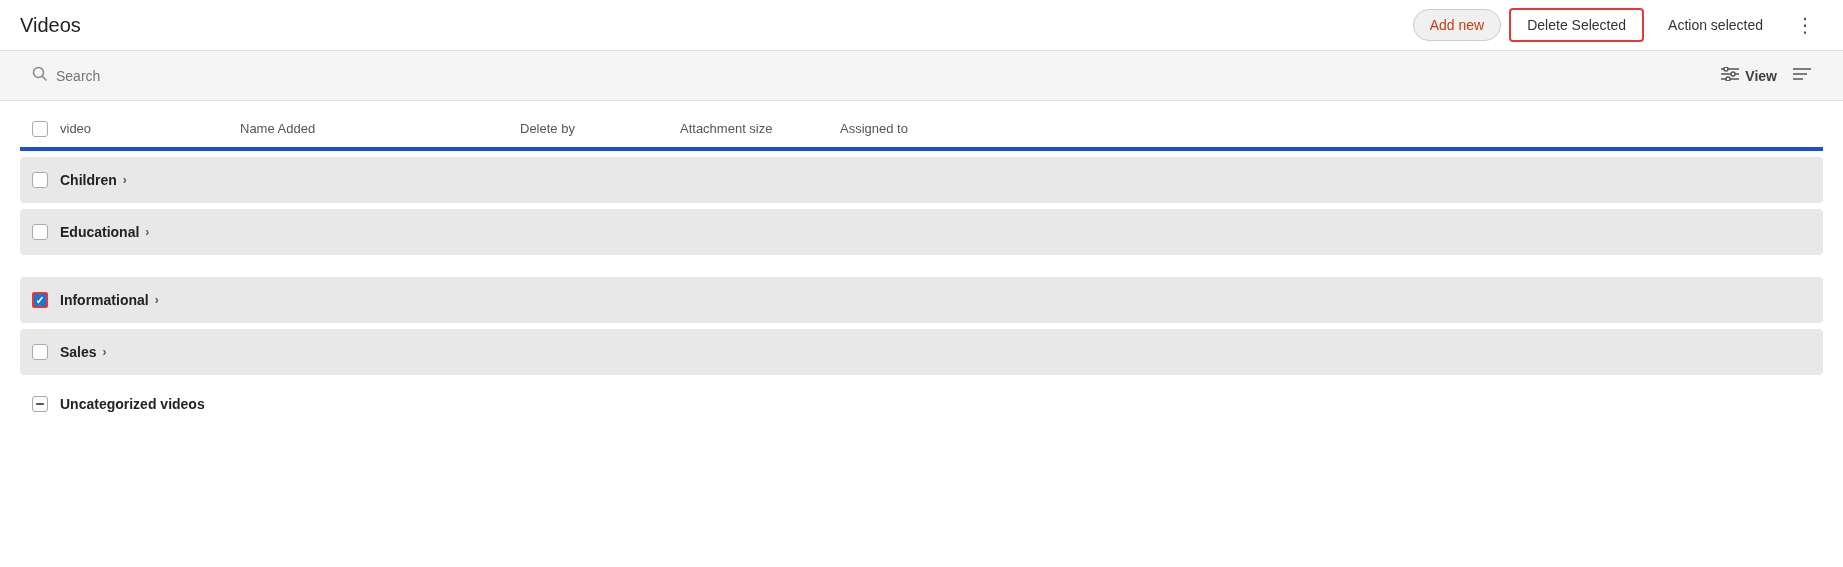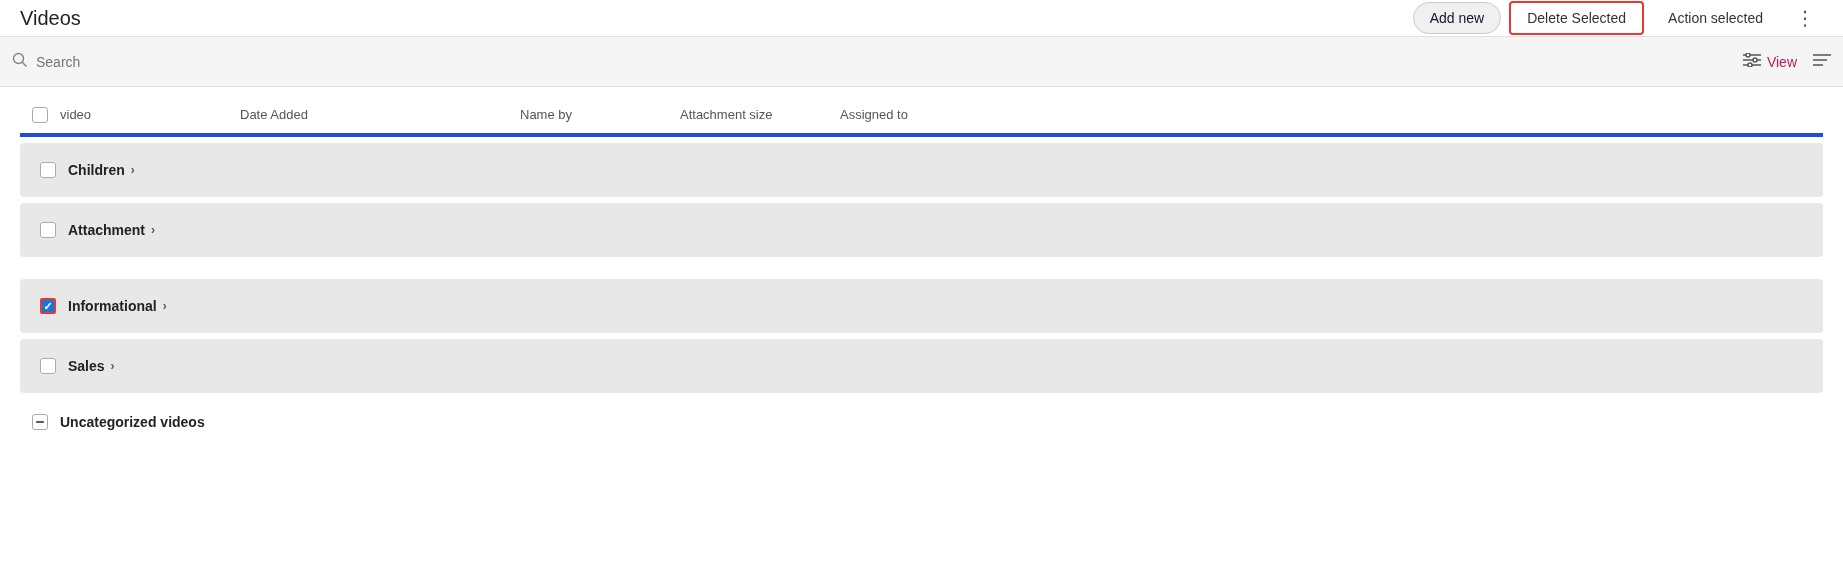--- a/index.html
+++ b/index.html
@@ -14,21 +14,21 @@
       color: #333;
       font-size: 14px;
     }
 
     .header {
       display: flex;
       align-items: center;
       justify-content: space-between;
       padding: 12px 20px;
       border-bottom: 1px solid #e0e0e0;
-      height: 37px;
+      height: 51px;
     }
 
     .header-title {
       font-size: 20px;
       font-weight: 500;
       color: #222;
     }
 
     .header-actions {
       display: flex;
@@ -36,21 +36,21 @@
       gap: 8px;
     }
 
     .btn-add-new {
       background: #f0f0f0;
       border: 1px solid #ccc;
       padding: 7px 16px;
       border-radius: 16px;
       cursor: pointer;
       font-size: 14px;
-      color: #0f172a;
+      color: #c2410c;
     }
 
     .btn-delete-selected {
       background: #fff;
       border: 2px solid #e53935;
       padding: 7px 16px;
       border-radius: 4px;
       cursor: pointer;
       font-size: 14px;
       color: #333;
@@ -71,21 +71,21 @@
       border: none;
       cursor: pointer;
       font-size: 20px;
       color: #555;
       padding: 4px 8px;
     }
 
     .search-bar {
       display: flex;
       align-items: center;
-      padding: 0 12px;
+      padding: 0 32px;
       height: 50px;
       background: #f5f5f5;
       border-bottom: 1px solid #e0e0e0;
     }
 
     .search-icon-wrap {
       color: #888;
       margin-right: 8px;
       font-size: 16px;
     }
@@ -104,22 +104,23 @@
       align-items: center;
       gap: 16px;
       margin-left: auto;
     }
 
     .view-btn {
       display: flex;
       align-items: center;
       gap: 6px;
       cursor: pointer;
-      color: #be185d;
-      font-size: 14px;
+      color: #404040;
+      font-size: 14px;
+      font-weight: bold;
     }
 
     .sort-icon {
       font-size: 18px;
       color: #555;
       cursor: pointer;
     }
 
     .table-container {
       padding: 10px 20px 20px 20px;
@@ -135,25 +136,25 @@
     }
 
     .table-header-cell {
       color: #555;
     }
 
     .table-row {
       display: grid;
       grid-template-columns: 40px 180px 280px 160px 160px 200px 200px 1fr;
       align-items: center;
-      padding: 8px;
+      padding: 0;
       margin: 6px 0;
       background: #e8e8e8;
       border-radius: 4px;
-      height: 54px;
+      height: 46px;
     }
 
     .table-row.checked {
       background: #e8e8e8;
       margin-top: 22px;
     }
 
     .checkbox-cell {
       display: flex;
       align-items: center;
@@ -274,22 +275,22 @@
   </div>
 </div>
 
 <div class="table-container">
 
   <div class="table-header">
     <div class="header-checkbox-wrap">
       <div class="custom-checkbox"></div>
     </div>
     <div class="table-header-cell">video</div>
-    <div class="table-header-cell">Date Added</div>
-    <div class="table-header-cell">Name by</div>
+    <div class="table-header-cell">Name Added</div>
+    <div class="table-header-cell">Delete by</div>
     <div class="table-header-cell">Attachment size</div>
     <div class="table-header-cell">Assigned to</div>
   </div>
 
   <div class="table-row">
     <div class="checkbox-cell">
       <div class="custom-checkbox"></div>
     </div>
     <div class="group-name">
       <span>Children</span>
@@ -301,21 +302,21 @@
     <div></div>
     <div></div>
     <div></div>
   </div>
 
   <div class="table-row">
     <div class="checkbox-cell">
       <div class="custom-checkbox"></div>
     </div>
     <div class="group-name">
-      <span>Attachment</span>
+      <span>Educational</span>
       <span class="chevron-icon">›</span>
     </div>
     <div></div>
     <div></div>
     <div></div>
     <div></div>
     <div></div>
     <div></div>
   </div>
 

